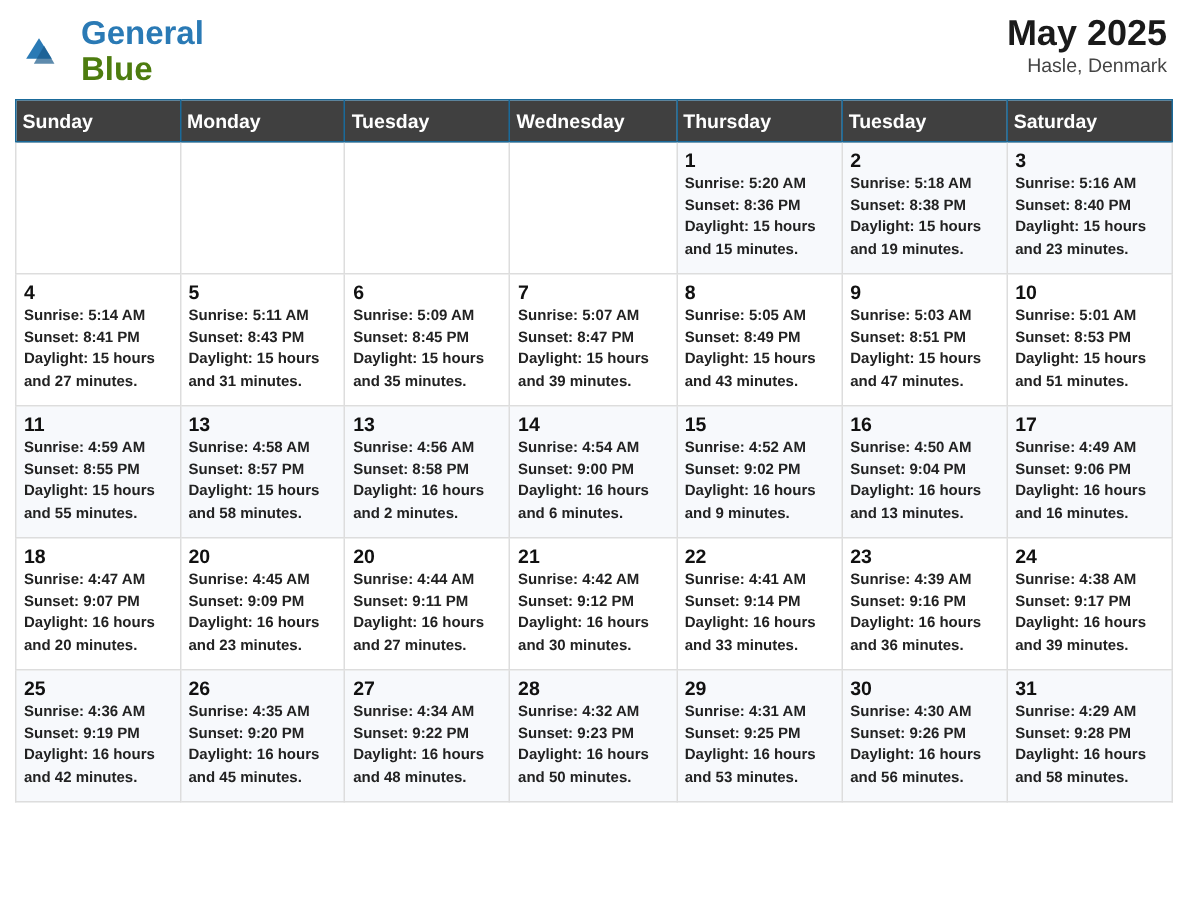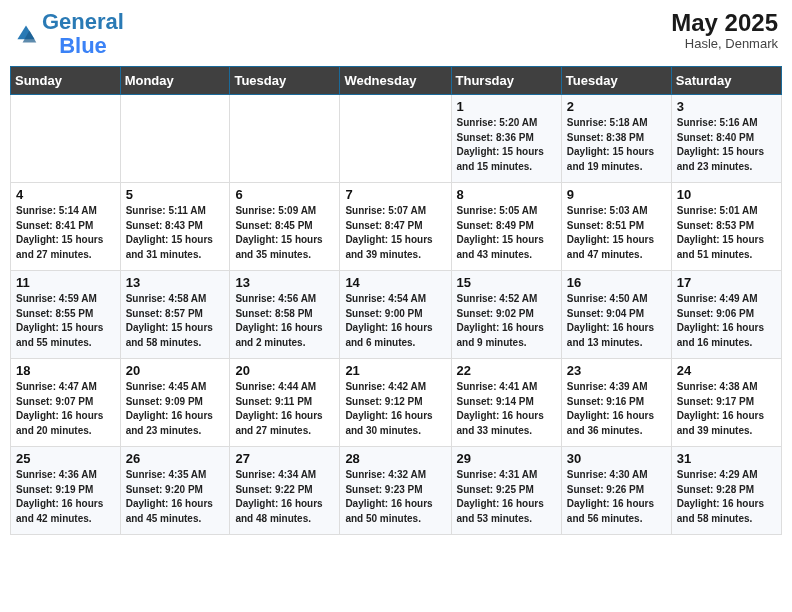--- a/index.html
+++ b/index.html
@@ -13,22 +13,21 @@
     .header {
       display: flex;
       justify-content: space-between;
       align-items: flex-start;
       margin-bottom: 8px;
       padding: 0 4px;
     }
     .logo {
       display: flex;
       align-items: center;
-      gap: 4px;
-      text-align: center;
+      gap: 16px;
     }
     .logo-text {
       font-size: 22px;
       font-weight: bold;
       color: #1a1a1a;
       line-height: 1.1;
     }
     .logo-text span { color: #2a7ab5; }
     .logo-icon {
       width: 24px;
@@ -99,21 +98,21 @@
 <body>
 
 <div class="header">
   <div class="logo">
     <svg class="logo-icon" viewBox="0 0 28 28">
       <polygon points="14,4 24,20 4,20" fill="#2a7ab5"></polygon>
       <polygon points="18,10 26,24 10,24" fill="#1a5a8a" opacity="0.7"></polygon>
     </svg>
     <div class="logo-text">
       <span>General</span><br>
-      <span style="color:#3b82f6">Blue</span>
+      <span style="color:#4d7c0f">Blue</span>
     </div>
   </div>
   <div class="title-block">
     <div class="calendar-title">May 2025</div>
     <div class="calendar-subtitle">Hasle, Denmark</div>
   </div>
 </div>
 
 <table>
   <thead>

